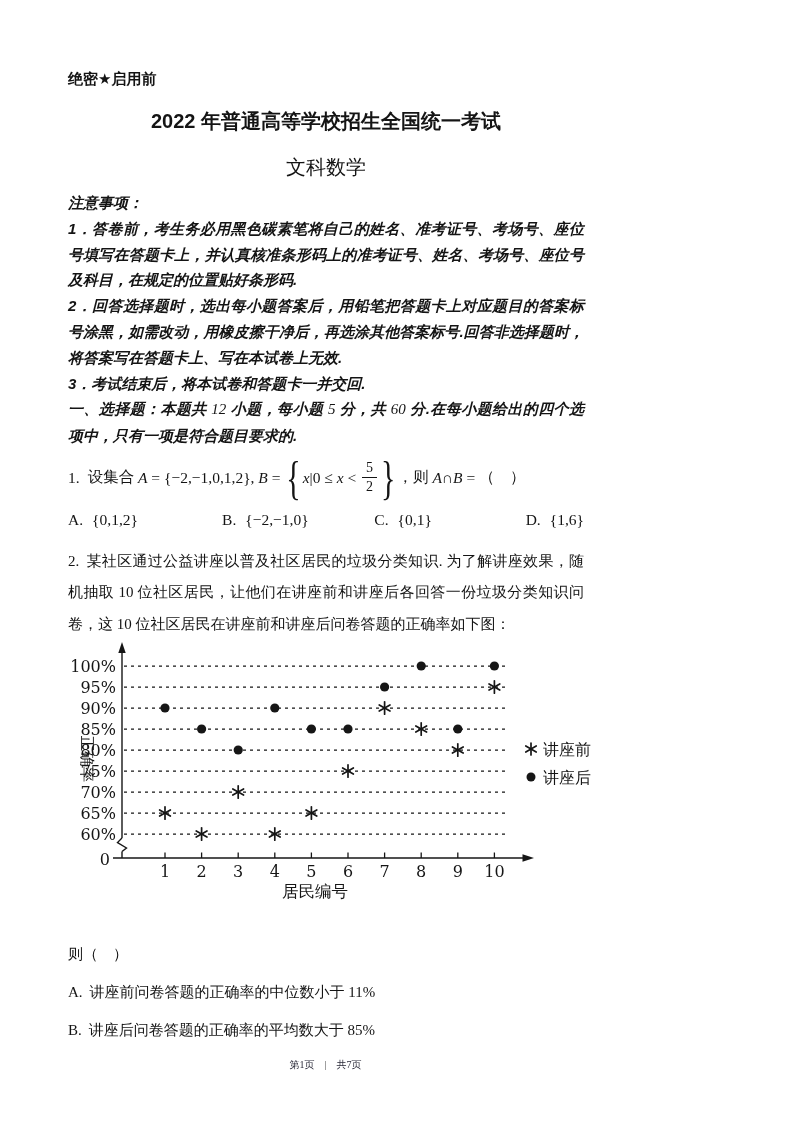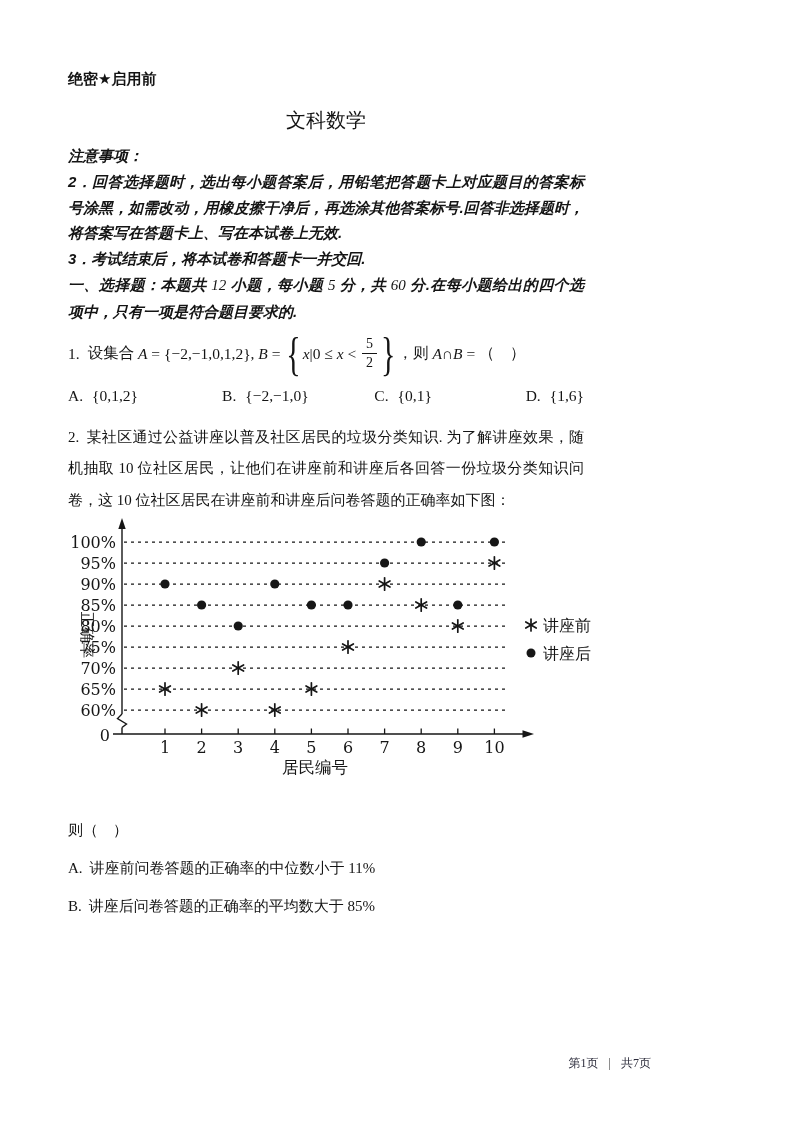--- a/index.html
+++ b/index.html
@@ -31,34 +31,36 @@
   .opt:nth-child(2){width:165px;}
   .opt:nth-child(3){width:164px;}
   .opt-label{margin-right:9px;}
   
   .q2para{font-size:15px;line-height:31.5px;text-align:justify;margin-top:15px;}
   .q2para .qn{margin-right:7px;}
   .chart-wrap{margin-top:1px;margin-left:4px;}
   .plain-line{font-size:15px;margin-top:36px;line-height:17px;}
   .q2opt{font-size:15px;margin-top:21px;line-height:17px;display:flex;}
   .q2opt .opt-label{margin-right:7px;}
-  .footer{position:absolute;left:0;bottom:50px;width:100%;text-align:right;
-          font-size:12px;color:#2b2b3a;}
+  .footer{position:absolute;left:0;bottom:50px;width:100%;text-align:center;
+          font-size:10px;color:#2b2b3a;}
   .footer .sep{margin:0 10px;color:#444;}
 </style>
 </head>
 <body>
 
 <div class="page">
 
   <div class="secrecy heiti">绝密★启用前</div>
+  <div class="title heiti">2022 年普通高等学校招生全国统一考试</div>
   <div class="subtitle heiti">文科数学</div>
 
   <div class="notice-wrap">
     <p class="notice heiti">注意事项：</p>
+    <p class="notice heiti">1．答卷前，考生务必用黑色碳素笔将自己的姓名、准考证号、考场号、座位号填写在答题卡上，并认真核准条形码上的准考证号、姓名、考场号、座位号及科目，在规定的位置贴好条形码.</p>
     <p class="notice heiti">2．回答选择题时，选出每小题答案后，用铅笔把答题卡上对应题目的答案标号涂黑，如需改动，用橡皮擦干净后，再选涂其他答案标号.回答非选择题时，将答案写在答题卡上、写在本试卷上无效.</p>
     <p class="notice heiti">3．考试结束后，将本试卷和答题卡一并交回.</p>
     <p class="notice heiti"><span>一、选择题：本题共 </span><span class="sn">12</span><span> 小题，每小题 </span><span class="sn">5</span><span> 分，共 </span><span class="sn">60</span><span> 分.在每小题给出的四个选项中，只有一项是符合题目要求的.</span></p>
   </div>
 
   <div class="q1row">
     <span class="qnum">1.</span>
     <span>设集合 </span>
     <i>A</i>
     <span> = {−2,−1,0,1,2}, </span>

